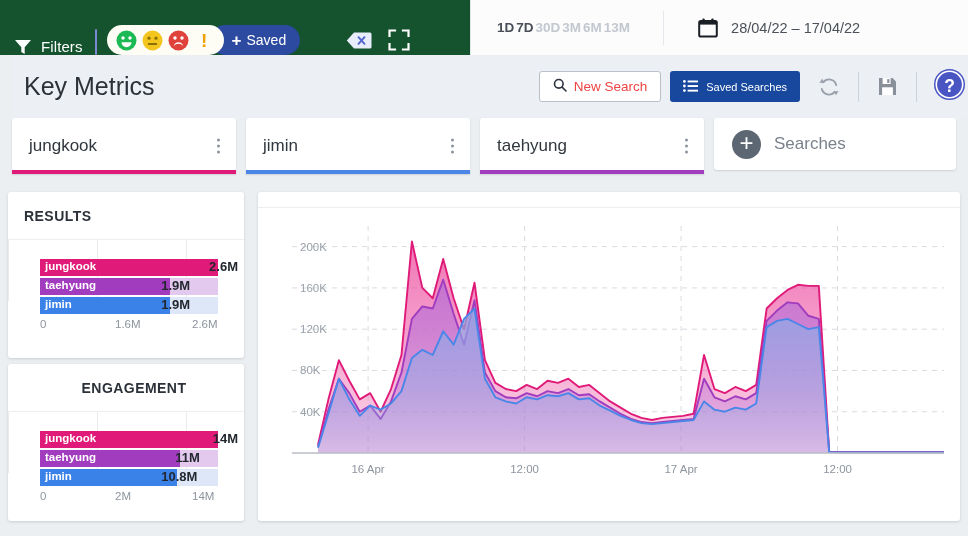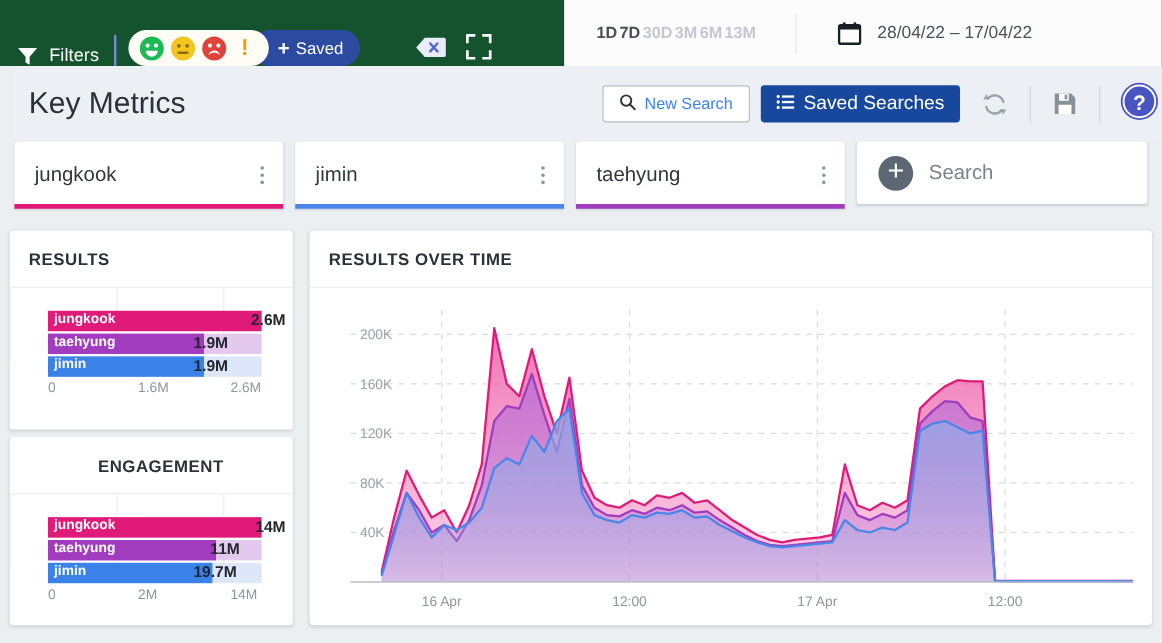--- a/index.html
+++ b/index.html
@@ -58,28 +58,28 @@
   .daterange-text { font-size: 14.5px; color: #4b5159; }
 
   
   .pagehead {
     position: absolute; left: 12px; top: 55px; width: 968px; height: 63px;
     background: #eceff3; display: flex; align-items: center;
   }
   .page-title { font-size: 25px; color: #2b3138; padding-left: 12px; font-weight: normal; }
   .head-actions { position: absolute; right: 14px; display: flex; align-items: center; gap: 0; }
   .btn-newsearch {
-    background: #fff; border: 1px solid #b9c0c9; color: #3b82f6;
+    background: #fff; border: 1px solid #b9c0c9; color: #ef4444;
     height: 31px; border-radius: 3px; display: flex; align-items: center; gap: 7px;
     padding: 0 13px; font-size: 13.5px; cursor: pointer;
   }
   .btn-saved {
     background: #17489e; color: #fff; height: 31px; border-radius: 3px;
     display: flex; align-items: center; gap: 8px; padding: 0 13px;
-    font-size: 16px; margin-left: 9px; cursor: pointer; text-align: right;
+    font-size: 11px; margin-left: 9px; cursor: pointer; text-align: right;
   }
   .icon-btn { margin-left: 18px; cursor: pointer; display:flex; align-items:center; }
   .vdiv-head { width: 1px; height: 30px; background: #ccd2da; margin-left: 18px; }
   .help-btn { margin-left: 16px; cursor: pointer; }
 
   
   .tabs-row {
     position: absolute; left: 0; top: 118px; width: 968px; height: 56px;
     display: flex; gap: 10px; padding: 0 12px;
   }
@@ -325,21 +325,21 @@
     <span class="kebab">
         <i></i>
         <i></i>
         <i></i>
       </span>
     <span class="term-underline" style="background:#a13cbf"></span>
   </div>
 
   <div class="compare-tab">
     <span class="compare-plus">+</span>
-    <span class="compare-label">Search</span>
+    <span class="compare-label">Searches</span>
   </div>
 </div>
 
 <div class="card" id="results-card">
   <div class="card-title">RESULTS</div>
   <div class="card-sep"></div>
   <div class="bars" id="results-bars">
       <div class="bar-grid" style="left:0px;height:61px"></div>
       <div class="bar-grid" style="left:89px;height:61px"></div>
       <div class="bar-grid" style="left:178px;height:61px"></div>
@@ -385,32 +385,31 @@
       <div class="bar-row">
         <div class="bar-track" style="background:#e3c9ee"></div>
         <div class="bar-fill" style="width:139.85714285714286px;background:#a13cbf"></div>
         <span class="bar-label">taehyung</span>
         <span class="bar-value" style="right:44.14285714285714px">11M</span>
       </div>
       <div class="bar-row">
         <div class="bar-track" style="background:#dde7f8"></div>
         <div class="bar-fill" style="width:137.31428571428572px;background:#3b82e8"></div>
         <span class="bar-label">jimin</span>
-        <span class="bar-value" style="right:46.68571428571428px">19.7M</span>
+        <span class="bar-value" style="right:46.68571428571428px">10.8M</span>
       </div>
       <div class="bar-axis">
         <span style="left:0">0</span>
         <span style="left:75px">2M</span>
         <span style="left:152px">14M</span>
       </div>
     </div>
 </div>
 
 <div class="card" id="chart-card">
-  <div class="card-title">RESULTS OVER TIME</div>
   <div class="card-sep"></div>
   <div class="chart-body">
     <svg class="chart-svg" id="time-svg" width="702" height="285">
         <defs>
           <linearGradient id="g0" x1="0" y1="0" x2="0" y2="1">
             <stop offset="0%" stop-color="#ec4ea0" stop-opacity="0.78"></stop>
             <stop offset="100%" stop-color="#ec4ea0" stop-opacity="0.22"></stop>
           </linearGradient>
           <linearGradient id="g1" x1="0" y1="0" x2="0" y2="1">
             <stop offset="0%" stop-color="#b96fd6" stop-opacity="0.78"></stop>

